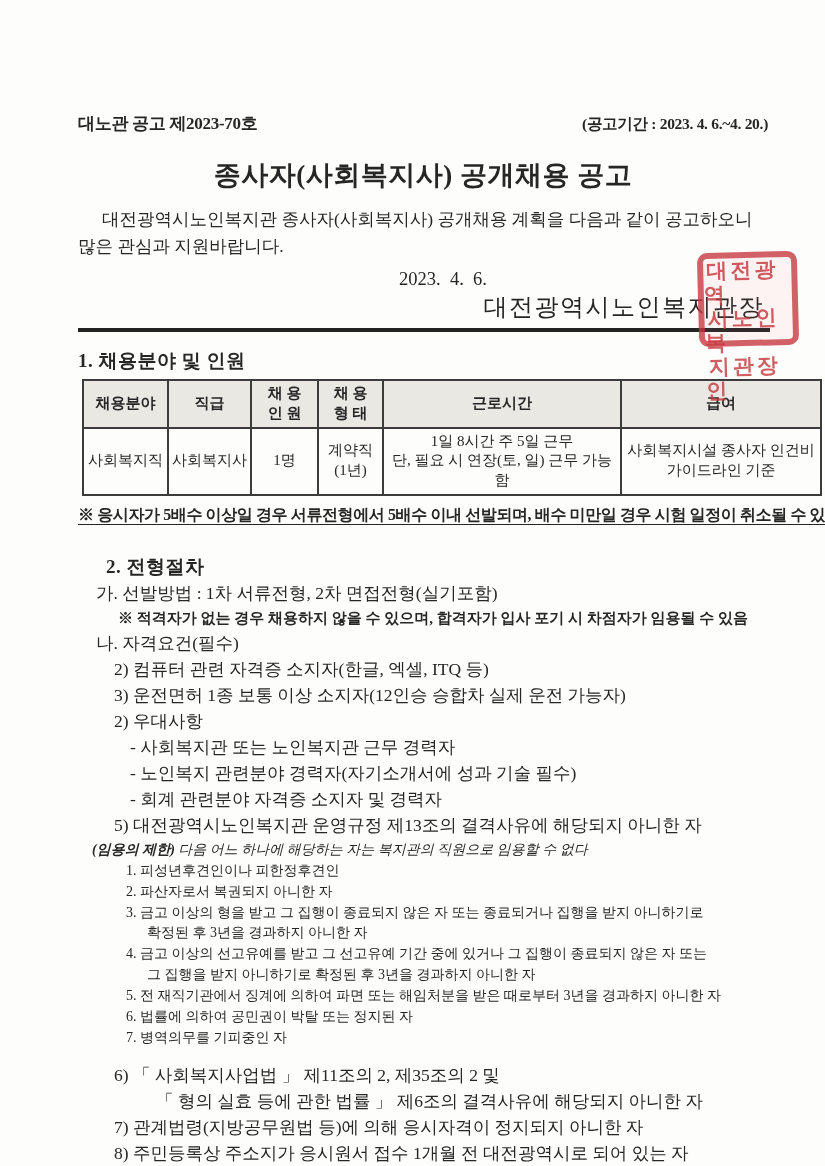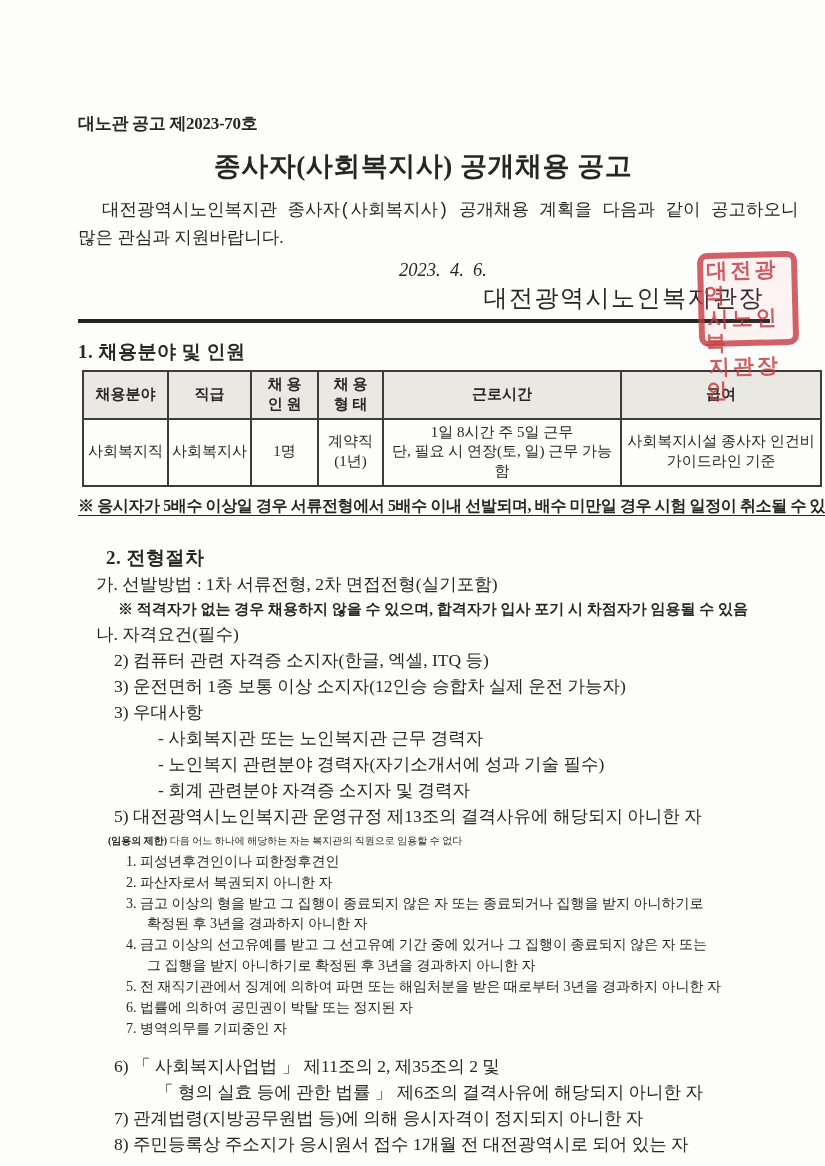--- a/index.html
+++ b/index.html
@@ -21,32 +21,31 @@
     align-items: baseline;
     font-size: 17px;
     font-weight: bold;
     letter-spacing: -0.3px;
   }
   .notice-period { font-size: 15.5px; }
   .doc-title {
     text-align: center;
     font-size: 27px;
     font-weight: bold;
-    margin-top: 13px;
+    margin-top: 22px;
     letter-spacing: 0.5px;
   }
   .intro { margin-top: 13px; font-size: 17.5px; line-height: 27px; }
-  .intro .line1 { text-indent: 24px; white-space: nowrap; font-family: Liberation Mono, monospace; }
+  .intro .line1 { text-indent: 24px; white-space: nowrap; }
   .date-row {
     margin-top: 9px;
     text-align: center;
     text-indent: 40px;
     font-size: 18.5px;
     white-space: pre;
-    font-style: italic;
   }
   .signer-row {
     text-align: right;
     padding-right: 4px;
     font-size: 24px;
     letter-spacing: 1.5px;
     margin-top: 1px;
   }
   .divider { border: 0; border-top: 4px solid #242424; margin: 5px 0 0 0; width: 692px; }
   .stamp {
@@ -103,42 +102,43 @@
     text-decoration: underline;
     text-underline-offset: 4px;
     letter-spacing: -0.4px;
     white-space: nowrap;
   }
   .s2 { font-size: 17.5px; line-height: 26px; }
   .s2 .lv1  { margin-left: 18px; white-space: nowrap; }
   .s2 .note { margin-left: 40px; font-size: 15px; line-height: 24px; white-space: nowrap; font-weight: bold; }
   .s2 .lv2  { margin-left: 36px; white-space: nowrap; }
   .s2 .lv2c { margin-left: 78px; white-space: nowrap; }
-  .s2 .lv3  { margin-left: 80px; white-space: nowrap; }
-  .s2 .restr-intro { margin-left: 30px; font-size: 10px; line-height: 23px; white-space: nowrap; }
+  .s2 .lv3  { margin-left: 52px; white-space: nowrap; }
+  .s2 .restr-intro { margin-left: 14px; font-size: 14px; line-height: 23px; white-space: nowrap; font-style: italic; }
   .s2 .restr-intro .bold { font-weight: bold; }
   .s2 .restr {
     margin-left: 48px;
     font-size: 14px;
     line-height: 20.5px;
     width: 732px;
     padding-left: 21px;
     text-indent: -21px;
     white-space: pre-line;
     margin-bottom: 0.5px;
   }
   .s2 .gap { height: 13px; }
 </style>
 </head>
 <body>
 
 <div class="page">
 
   <div class="header-row">
     <span>대노관 공고 제2023-70호</span>
+    <span class="notice-period">(공고기간 : 2023. 4. 6.~4. 20.)</span>
   </div>
 
   <div class="doc-title">종사자(사회복지사) 공개채용 공고</div>
 
   <div class="intro">
     <div class="line1">대전광역시노인복지관 종사자(사회복지사) 공개채용 계획을 다음과 같이 공고하오니</div>
     <div class="line2">많은 관심과 지원바랍니다.</div>
   </div>
 
   <div class="date-row">2023.  4.  6.</div>
@@ -193,21 +193,21 @@
 
   <div class="sec-heading sec2-heading">2. 전형절차</div>
 
   <div class="s2">
     <div class="lv1">가. 선발방법 : 1차 서류전형, 2차 면접전형(실기포함)</div>
     <div class="note">※ 적격자가 없는 경우 채용하지 않을 수 있으며, 합격자가 입사 포기 시 차점자가 임용될 수 있음</div>
     <div class="lv1">나. 자격요건(필수)</div>
 
     <div class="lv2">2) 컴퓨터 관련 자격증 소지자(한글, 엑셀, ITQ 등)</div>
     <div class="lv2">3) 운전면허 1종 보통 이상 소지자(12인승 승합차 실제 운전 가능자)</div>
-    <div class="lv2">3) 우대사항</div>
+    <div class="lv2">2) 우대사항</div>
 
     <div class="lv3">- 사회복지관 또는 노인복지관 근무 경력자</div>
     <div class="lv3">- 노인복지 관련분야 경력자(자기소개서에 성과 기술 필수)</div>
     <div class="lv3">- 회계 관련분야 자격증 소지자 및 경력자</div>
 
     <div class="lv2">5) 대전광역시노인복지관 운영규정 제13조의 결격사유에 해당되지 아니한 자</div>
 
     <div class="restr-intro">
       <span class="bold">(임용의 제한)</span><span> 다음 어느 하나에 해당하는 자는 복지관의 직원으로 임용할 수 없다</span>
     </div>

